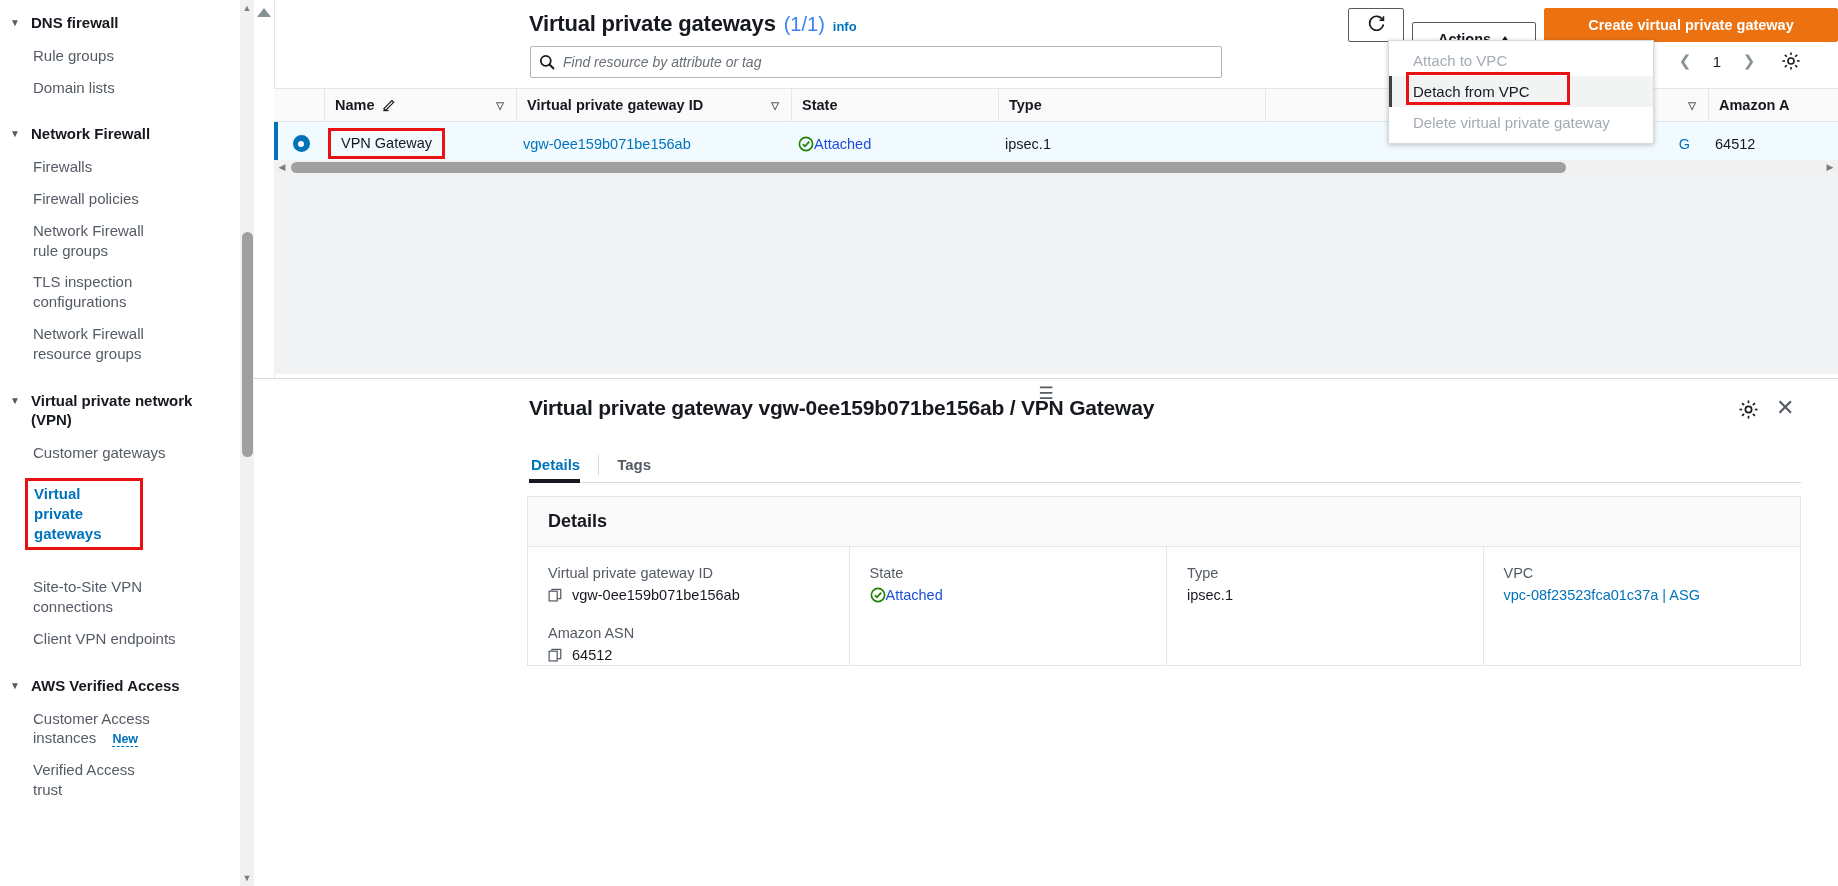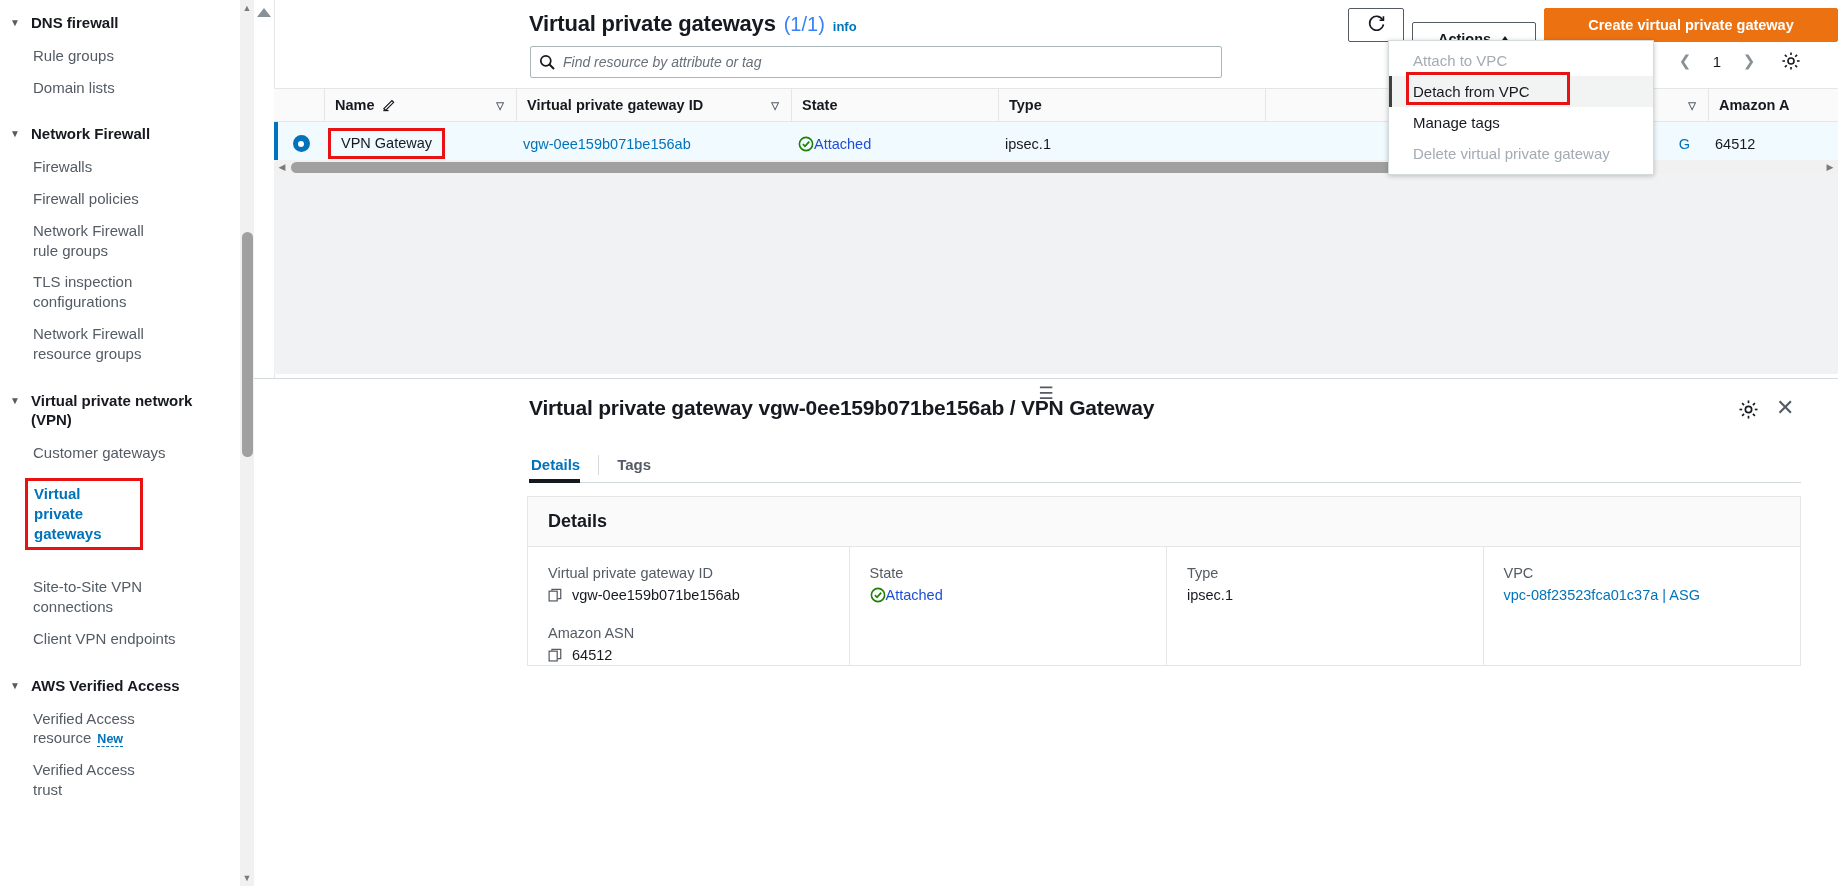--- a/index.html
+++ b/index.html
@@ -47,21 +47,21 @@
     cursor: pointer;
   }
   .nav-item.active {
     color: #0073bb;
     font-weight: bold;
   }
   .nav-item .badge-new {
     color: #0073bb;
     font-size: 12.5px;
     font-weight: bold;
-    margin-left: 6px;
+    margin-left: 16px;
     border-bottom: 1px dashed #0073bb;
   }
   .hl-box {
     display: inline-block;
     border: 3px solid #e81212;
     padding: 3px 8px 4px 6px;
     margin-left: -8px;
   }
 
   
@@ -415,21 +415,21 @@
       </div>
       <div class="nav-item">
         <span>Client VPN endpoints</span>
       </div>
 
       <div class="nav-group" style="margin-top:14px">
         <span class="caret">▼</span>
         <span>AWS Verified Access</span>
       </div>
       <div class="nav-item" style="width:190px">
-        <span>Verified Access resource</span><span class="badge-new">New</span>
+        <span>Customer Access instances</span><span class="badge-new">New</span>
       </div>
       <div class="nav-item" style="width:190px">
         <span>Verified Access trust</span>
       </div>
     </div>
 
     <div class="sb-track">
       <div class="sb-arrow up">▲</div>
       <div class="sb-thumb" style="top:232px;height:225px"></div>
       <div class="sb-arrow down">▼</div>
@@ -574,23 +574,20 @@
     </div>
 
     <div class="empty-band"></div>
 
     <div class="dropdown">
       <div class="dd-item disabled">
         <span>Attach to VPC</span>
       </div>
       <div class="dd-item hovered">
         <span>Detach from VPC</span>
-      </div>
-      <div class="dd-item">
-        <span>Manage tags</span>
       </div>
       <div class="dd-item disabled">
         <span>Delete virtual private gateway</span>
       </div>
     </div>
     <div class="dd-hl"></div>
 
     <div class="split">
       <div class="grabber">☰</div>
 

